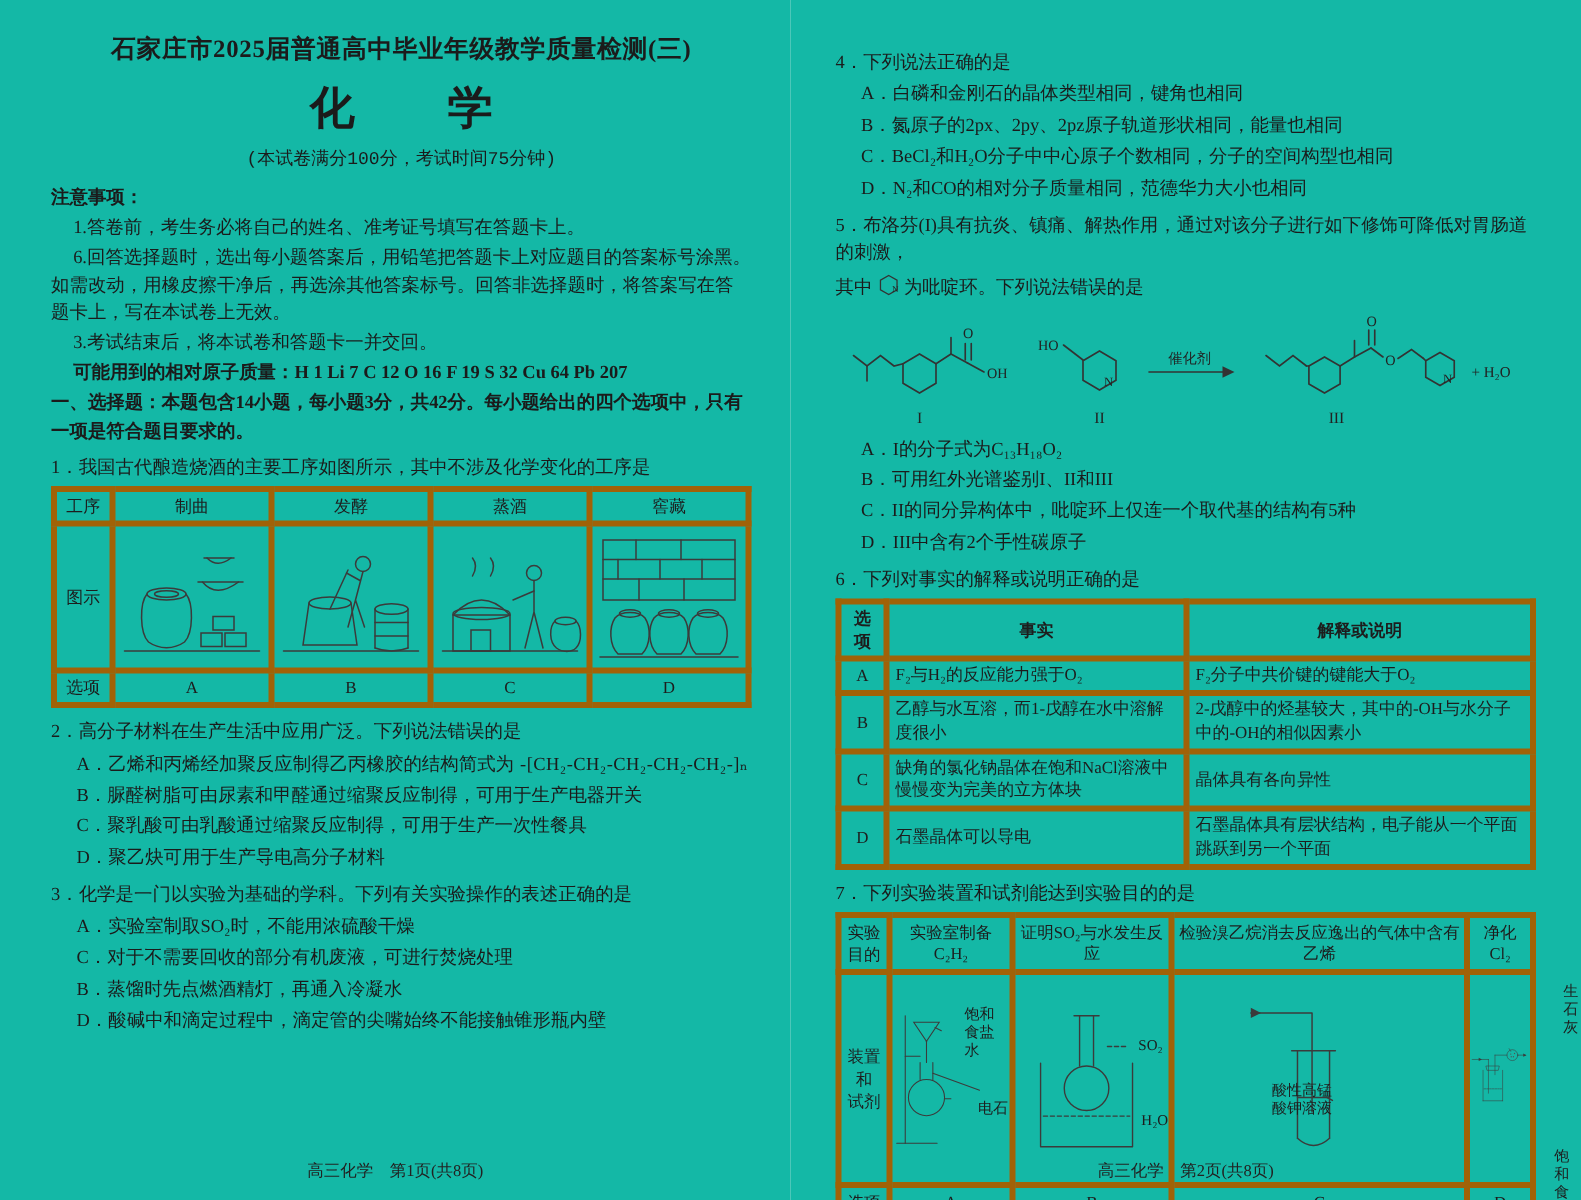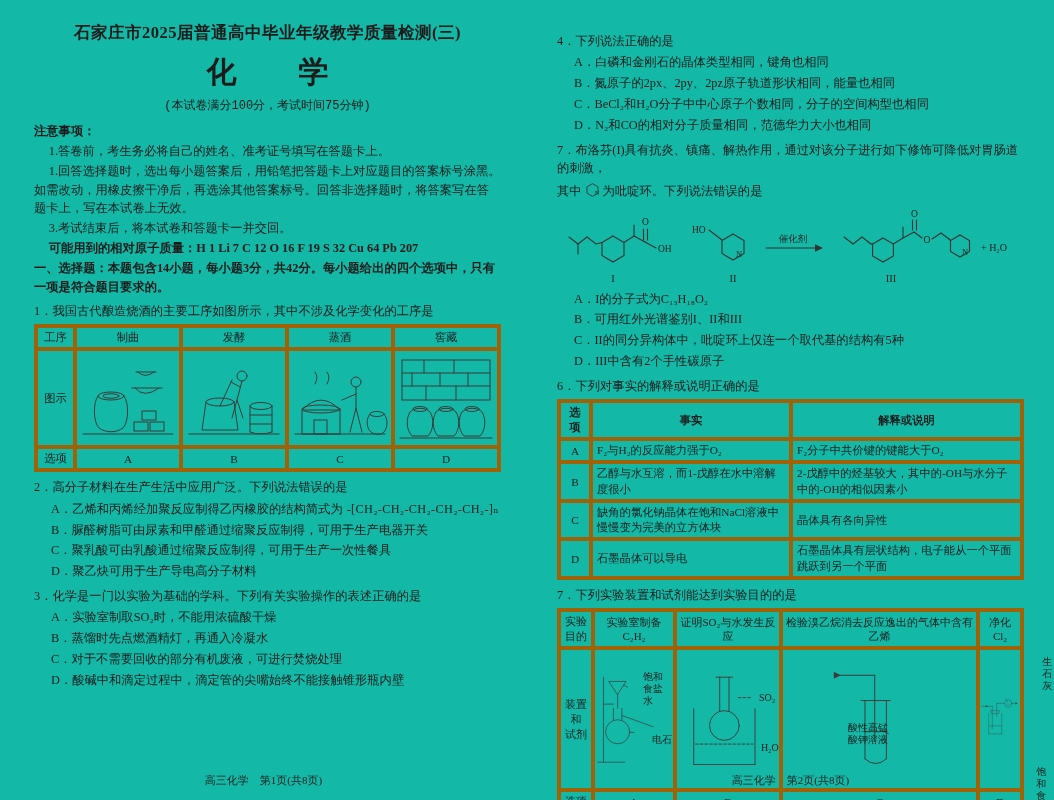--- a/index.html
+++ b/index.html
@@ -49,21 +49,21 @@
 
 <div class="spread">
 
   <div class="page">
     <div class="hdr">石家庄市2025届普通高中毕业年级教学质量检测(三)</div>
     <div class="main-title">化　学</div>
     <div class="subtitle">(本试卷满分100分，考试时间75分钟)</div>
 
     <p class="txt bold">注意事项：</p>
     <p class="txt ind">1.答卷前，考生务必将自己的姓名、准考证号填写在答题卡上。</p>
-    <p class="txt ind">1.回答选择题时，选出每小题答案后，用铅笔把答题卡上对应题目的答案标号涂黑。如需改动，用橡皮擦干净后，再选涂其他答案标号。回答非选择题时，将答案写在答题卡上，写在本试卷上无效。</p>
+    <p class="txt ind">6.回答选择题时，选出每小题答案后，用铅笔把答题卡上对应题目的答案标号涂黑。如需改动，用橡皮擦干净后，再选涂其他答案标号。回答非选择题时，将答案写在答题卡上，写在本试卷上无效。</p>
     <p class="txt ind">3.考试结束后，将本试卷和答题卡一并交回。</p>
     <p class="txt ind bold">可能用到的相对原子质量：H 1  Li 7  C 12  O 16  F 19  S 32  Cu 64  Pb 207</p>
     <p class="txt bold">一、选择题：本题包含14小题，每小题3分，共42分。每小题给出的四个选项中，只有一项是符合题目要求的。</p>
 
     <p class="stem">1．我国古代酿造烧酒的主要工序如图所示，其中不涉及化学变化的工序是</p>
     <table class="q1t">
       <tbody>
           <tr>
         <td class="lab">工序</td>
         <td>制曲</td>
@@ -162,36 +162,36 @@
     <p class="stem">2．高分子材料在生产生活中应用广泛。下列说法错误的是</p>
     <div class="opt">
       <span>A．乙烯和丙烯经加聚反应制得乙丙橡胶的结构简式为</span><span class="formula">-[CH₂-CH₂-CH₂-CH₂-CH₂-]ₙ</span>
     </div>
     <div class="opt">B．脲醛树脂可由尿素和甲醛通过缩聚反应制得，可用于生产电器开关</div>
     <div class="opt">C．聚乳酸可由乳酸通过缩聚反应制得，可用于生产一次性餐具</div>
     <div class="opt">D．聚乙炔可用于生产导电高分子材料</div>
 
     <p class="stem">3．化学是一门以实验为基础的学科。下列有关实验操作的表述正确的是</p>
     <div class="opt">A．实验室制取SO₂时，不能用浓硫酸干燥</div>
+    <div class="opt">C．对于不需要回收的部分有机废液，可进行焚烧处理</div>
     <div class="opt">B．蒸馏时先点燃酒精灯，再通入冷凝水</div>
-    <div class="opt">C．对于不需要回收的部分有机废液，可进行焚烧处理</div>
     <div class="opt">D．酸碱中和滴定过程中，滴定管的尖嘴始终不能接触锥形瓶内壁</div>
 
     <div class="footer">高三化学　第1页(共8页)</div>
   </div>
 
   <div class="page right">
 
     <p class="stem">4．下列说法正确的是</p>
     <div class="opt">A．白磷和金刚石的晶体类型相同，键角也相同</div>
     <div class="opt">B．氮原子的2px、2py、2pz原子轨道形状相同，能量也相同</div>
     <div class="opt">C．BeCl₂和H₂O分子中中心原子个数相同，分子的空间构型也相同</div>
     <div class="opt">D．N₂和CO的相对分子质量相同，范德华力大小也相同</div>
 
-    <p class="stem">7．布洛芬(I)具有抗炎、镇痛、解热作用，通过对该分子进行如下修饰可降低对胃肠道的刺激，</p>
+    <p class="stem">5．布洛芬(I)具有抗炎、镇痛、解热作用，通过对该分子进行如下修饰可降低对胃肠道的刺激，</p>
     <p class="stem" style="margin-top:0;">
       <span>其中</span><svg class="inline-ring" width="17" height="18" viewBox="0 0 20 20">
           <path d="M10 2.5 L16.5 6.25 L16.5 13.75 L10 17.5 L3.5 13.75 L3.5 6.25 Z" fill="none" stroke="#333" stroke-width="1"></path>
           <text x="12.6" y="15.8" font-size="7">N</text>
         </svg><span>为吡啶环。下列说法错误的是</span>
     </p>
 
     <svg class="scheme" width="460" height="84" viewBox="0 0 460 84">
       <g fill="none" stroke="#333" stroke-width="1.1" stroke-linecap="round">
 

